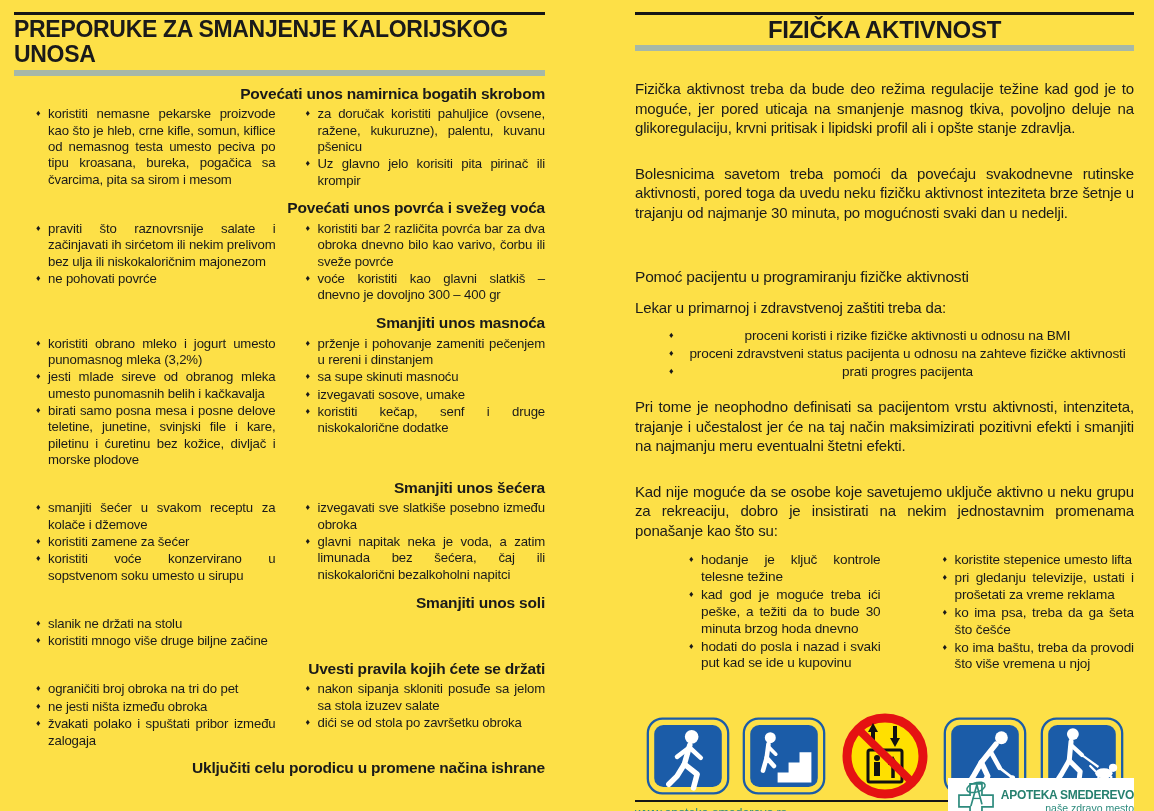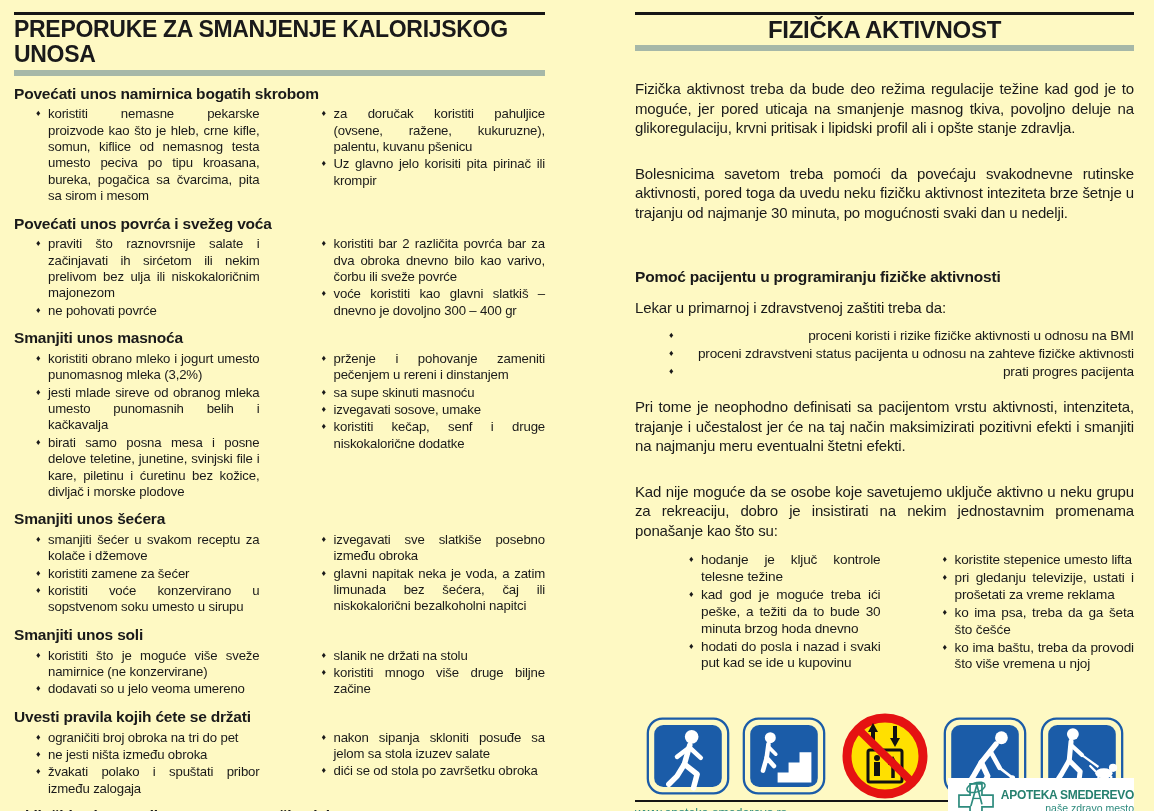--- a/index.html
+++ b/index.html
@@ -1,40 +1,40 @@
 <!DOCTYPE html>
 <html><head>
 <meta charset="utf-8">
 <style>
   html,body{margin:0;padding:0;background:#ffffff;}
   body{width:1154px;height:811px;font-family:"Liberation Sans",sans-serif;color:#1a1a1a;overflow:hidden;}
   .spread{display:flex;width:1154px;height:811px;}
-  .page{box-sizing:border-box;width:577px;height:811px;display:flex;flex-direction:column;background:#fef9c3;}
+  .page{box-sizing:border-box;width:577px;height:811px;display:flex;flex-direction:column;background:#fde047;}
   .page.left{padding:12px 32px 14px 14px;}
   .page.right{padding:12px 20px 0 58px;}
 
   .top-rule{border-top:3px solid #161616;}
   .sage-rule{height:6px;background:#a6b8a8;}
   h1{margin:2px 0 2px;font-size:23px;font-weight:bold;letter-spacing:-0.3px;line-height:1.1;}
   .page.right h1{text-align:center;font-size:24px;}
 
-  h2{margin:9px 0 2px;font-size:15.5px;font-weight:bold;letter-spacing:-0.2px;line-height:1.15;}
-  .sec .cols{display:grid;grid-template-columns:1fr 1fr;column-gap:40px;}
+  h2{margin:9px 0 2px;font-size:15.5px;font-weight:bold;letter-spacing:-0.2px;line-height:1.15;text-align:right;}
+  .sec .cols{display:grid;grid-template-columns:1fr 1fr;column-gap:8px;}
   ul.blist{margin:2px 0 0;padding:0 0 0 22px;list-style:none;}
   ul.blist li{position:relative;padding-left:12px;font-size:13.2px;line-height:1.24;text-align:justify;letter-spacing:-0.15px;margin-bottom:1px;}
   ul.blist li::before{content:"\2666";position:absolute;left:0;top:2px;font-size:9px;}
 
   
   .rp p{margin:0 0 8px;font-size:15px;line-height:1.3;text-align:justify;letter-spacing:-0.15px;}
   .rp .p-first{margin-top:28px;}
   .rp .p-gap{margin-bottom:26px;}
   .rp .big-gap{margin-bottom:46px;}
-  h3{margin:0 0 12px;font-size:15.5px;font-weight:bold;letter-spacing:-0.2px;}
+  h3{margin:0 0 12px;font-size:15.5px;font-weight:normal;letter-spacing:-0.2px;}
   .rp ul.blist{padding-left:34px;margin-bottom:16px;}
-  .rp ul.blist li{font-size:13.6px;text-align:right;}
+  .rp ul.blist li{font-size:13.6px;text-align:center;}
   .rp .cols{display:grid;grid-template-columns:1fr 1fr;column-gap:28px;padding-left:20px;margin-top:2px;}
   .rp .cols ul.blist li{text-align:justify;}
 
   
   .signs{width:478px;margin:22px auto 0;display:flex;justify-content:space-between;align-items:center;}
   .sign{display:block;}
 
   
   .footer{position:relative;margin-top:auto;border-top:2px solid #161616;padding-top:4px;height:40px;}
   .footer-url{font-size:12.5px;color:#2e8b7e;letter-spacing:-0.1px;}
@@ -110,24 +110,20 @@
         <ul class="blist">
             <li>izvegavati sve slatkiše posebno između obroka</li>
             <li>glavni napitak neka je voda, a zatim limunada bez šećera, čaj ili niskokalorični bezalkoholni napitci</li>
           </ul>
       </div>
     </div>
 
     <div class="sec">
       <h2>Smanjiti unos soli</h2>
       <div class="cols">
-        <ul class="blist">
-            <li>koristiti što je moguće više sveže namirnice (ne konzervirane)</li>
-            <li>dodavati so u jelo veoma umereno</li>
-          </ul>
         <ul class="blist">
             <li>slanik ne držati na stolu</li>
             <li>koristiti mnogo više druge biljne začine</li>
           </ul>
       </div>
     </div>
 
     <div class="sec">
       <h2>Uvesti pravila kojih ćete se držati</h2>
       <div class="cols">

